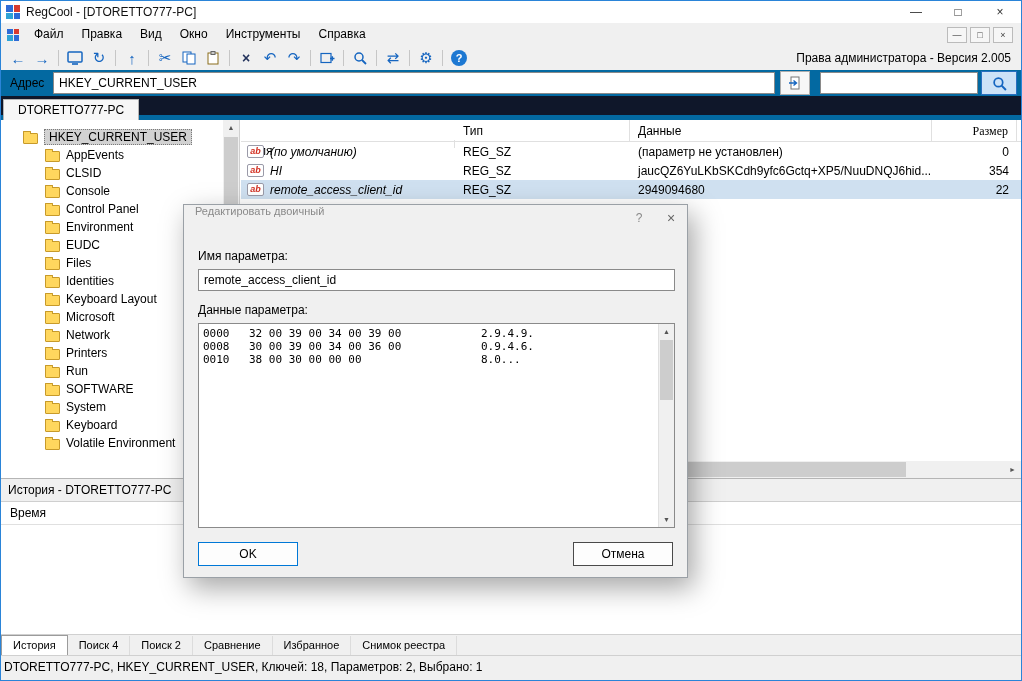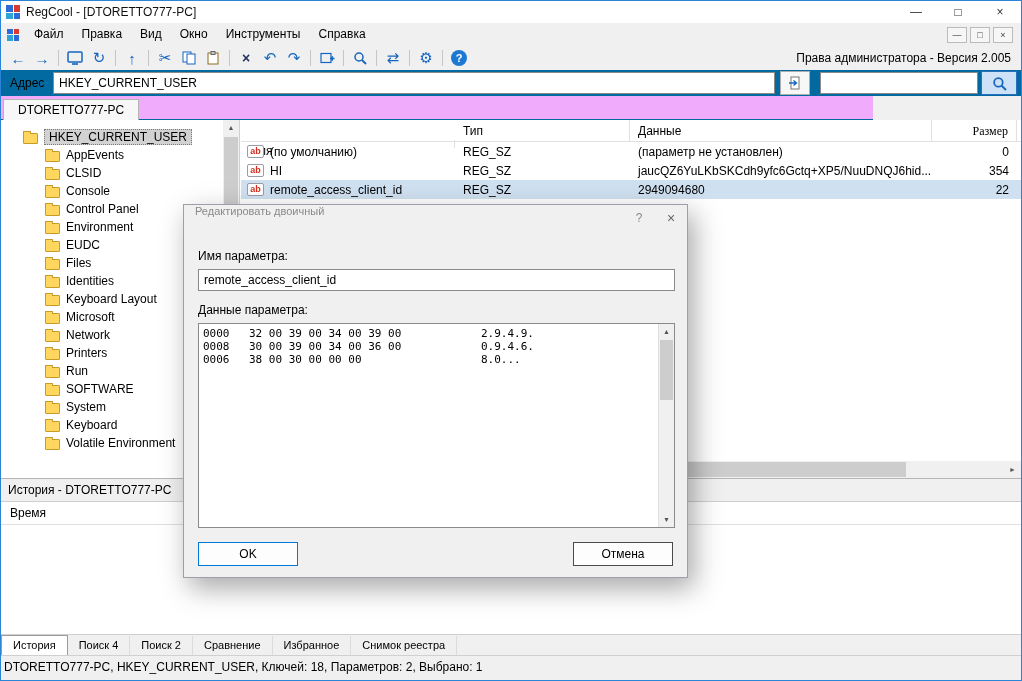--- a/index.html
+++ b/index.html
@@ -50,22 +50,22 @@
   .addr-input { width:722px; height:22px; border:1px solid #8a8a8a; background:#fff; padding:0 5px;
                 font:12px "Liberation Sans", sans-serif; }
   .goto-btn { width:30px; height:24px; margin-left:5px; border:1px solid #adadad; background:#f7f7f7;
               display:flex; align-items:center; justify-content:center; }
   .quick-input { width:158px; height:22px; margin-left:10px; border:1px solid #8a8a8a; background:#fff;
                  padding:0 5px; font:12px "Liberation Sans", sans-serif; }
   .search-btn { width:36px; height:24px; margin-left:3px; border:1px solid #2a6fc0; background:#cde2f7;
                 display:flex; align-items:center; justify-content:center; }
 
   
-  .tabrow { position:absolute; left:0; top:95px; width:872px; height:24px; background:#f0abfc;
-            border-bottom:1px solid #0369a1; }
+  .tabrow { position:absolute; left:0; top:95px; width:1020px; height:24px; background:#0f172a;
+            border-bottom:5px solid #0369a1; }
   .main-tab { position:absolute; left:2px; top:3px; height:21px; padding:0 14px; background:#f7f7f7;
               border:1px solid #b5b5b5; border-bottom:none; line-height:20px; font-size:12px; }
 
   
   .main { position:absolute; left:0; top:119px; width:1020px; height:358px; background:#fff; }
 
   .tree-panel { position:absolute; left:0; top:0; width:239px; height:358px; background:#fff;
                 border-right:1px solid #d0d0d0; overflow:hidden; }
   .tree-rows { padding-top:8px; }
   .tree-row { display:flex; align-items:center; height:18px; padding-left:44px; gap:6px; }
@@ -81,21 +81,21 @@
   .vscroll .sb-thumb { position:absolute; left:1px; top:17px; width:14px; height:290px; background:#cdcdcd; }
   .vscroll .sb-arrow.down { position:absolute; bottom:17px; left:0; width:16px; }
 
   .list-panel { position:absolute; left:240px; top:0; width:780px; height:358px; background:#fff; }
   .list-header { display:flex; height:22px; background:#fff; border-bottom:1px solid #e0e0e0; }
   .lh-cell { border-right:1px solid #e0e0e0; padding:4px 8px; }
   .lh-name { width:214px;margin-top:20px; } .lh-type { width:175px; } .lh-data { width:302px; }
   .lh-size { width:85px; text-align:right;font-family:Liberation Serif, serif; }
   .lrow { display:flex; height:19px; align-items:center; }
   .lrow.selected { background:#cfe0f0; }
-  .c-name { width:214px; padding-left:6px; display:flex; gap:6px; align-items:center; overflow:hidden; white-space:nowrap; }
+  .c-name { width:214px; padding-left:6px; display:flex; gap:6px; align-items:center; overflow:hidden; white-space:nowrap;font-style:italic; }
   .c-type { width:175px; padding-left:8px; }
   .c-data { width:302px; padding-left:8px; overflow:hidden; white-space:nowrap; }
   .c-size { width:85px; text-align:right; padding-right:8px; }
   .ab-icon { width:17px; height:13px; border:1px solid #9a9aa8; background:#fff; color:#d23022;
              font-size:9px; font-weight:bold; line-height:11px; text-align:center; border-radius:2px; flex:none; }
 
   .hscroll { position:absolute; left:240px; top:341px; width:780px; height:17px; background:#f0f0f0;
              display:flex; align-items:stretch; }
   .hscroll .sb-arrow { width:17px; text-align:center; line-height:17px; font-size:7px; color:#555; }
   .hscroll .sb-thumb { width:648px; background:#cdcdcd; margin:1px 0; }
@@ -422,21 +422,21 @@
           <span class="hex-offset">0000</span>
           <span class="hex-bytes">32 00 39 00 34 00 39 00</span>
           <span class="hex-ascii">2.9.4.9.</span>
         </div>
         <div class="hex-row">
           <span class="hex-offset">0008</span>
           <span class="hex-bytes">30 00 39 00 34 00 36 00</span>
           <span class="hex-ascii">0.9.4.6.</span>
         </div>
         <div class="hex-row">
-          <span class="hex-offset">0006</span>
+          <span class="hex-offset">0010</span>
           <span class="hex-bytes">38 00 30 00 00 00</span>
           <span class="hex-ascii">8.0...</span>
         </div>
         <div class="hex-scroll">
           <div class="sb-arrow">▲</div>
           <div class="sb-thumb"></div>
           <div class="sb-arrow down">▼</div>
         </div>
       </div>
       <div class="dlg-buttons">

